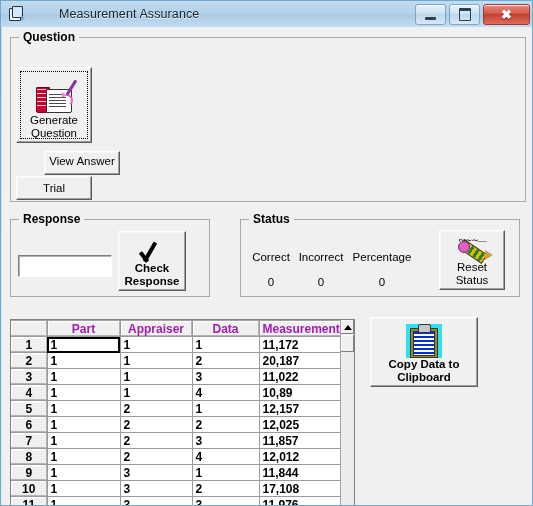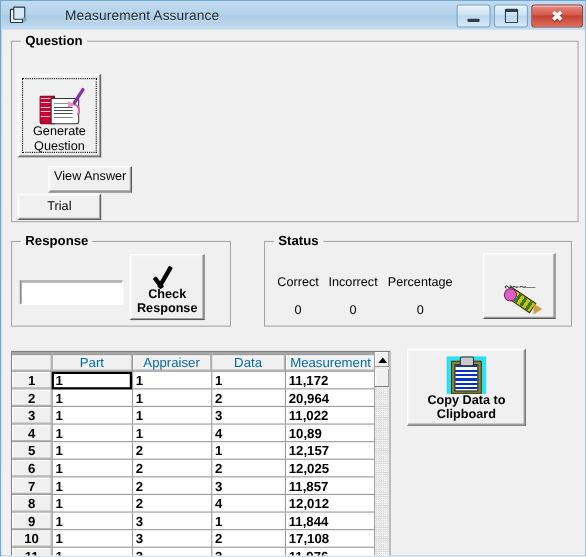--- a/index.html
+++ b/index.html
@@ -391,25 +391,25 @@
     border-right: 1px solid #9a9a9a;
     border-bottom: 1px solid #9a9a9a;
     height: 16px;
     box-sizing: border-box;
     padding: 0 3px;
     white-space: nowrap;
     overflow: hidden;
   }
   table.dg th {
     background: #f0f0f0;
-    font-weight: normal;
+    font-weight: bold;
     text-align: center;
-    border-top: 3px solid #a3a3a3;
+    border-top: 1px solid #a3a3a3;
     box-shadow: inset -1px -1px 0 #b4b4b4, inset 1px 1px 0 #ffffff;
-    color: #0369a1;
+    color: #a21caf;
   }
   table.dg td.rowhdr {
     background: #f0f0f0;
     font-weight: bold;
     text-align: center;
     box-shadow: inset -1px -1px 0 #b4b4b4, inset 1px 1px 0 #ffffff;
     color: #000;
   }
   table.dg td {
     background: #ffffff;
@@ -545,20 +545,21 @@
       <span class="val">0</span>
     </div>
 
     <div class="btn" id="btn-reset">
       <div class="icon-pencil">
         <div class="scribble">∾∼∼—</div>
         <div class="body"></div>
         <div class="eraser"></div>
         <div class="tip"></div>
       </div>
+      <span>Reset Status</span>
     </div>
 
     <div class="btn" id="btn-copy">
       <div class="icon-clip">
         <div class="board"></div>
         <div class="paper"></div>
         <div class="clipper"></div>
       </div>
       <span>Copy Data to</span>
       <span>Clipboard</span>
@@ -588,21 +589,21 @@
               <td class="selected">1</td>
               <td>1</td>
               <td>1</td>
               <td>11,172</td>
             </tr>
             <tr>
               <td class="rowhdr">2</td>
               <td>1</td>
               <td>1</td>
               <td>2</td>
-              <td>20,964</td>
+              <td>20,187</td>
             </tr>
             <tr>
               <td class="rowhdr">3</td>
               <td>1</td>
               <td>1</td>
               <td>3</td>
               <td>11,022</td>
             </tr>
             <tr>
               <td class="rowhdr">4</td>

